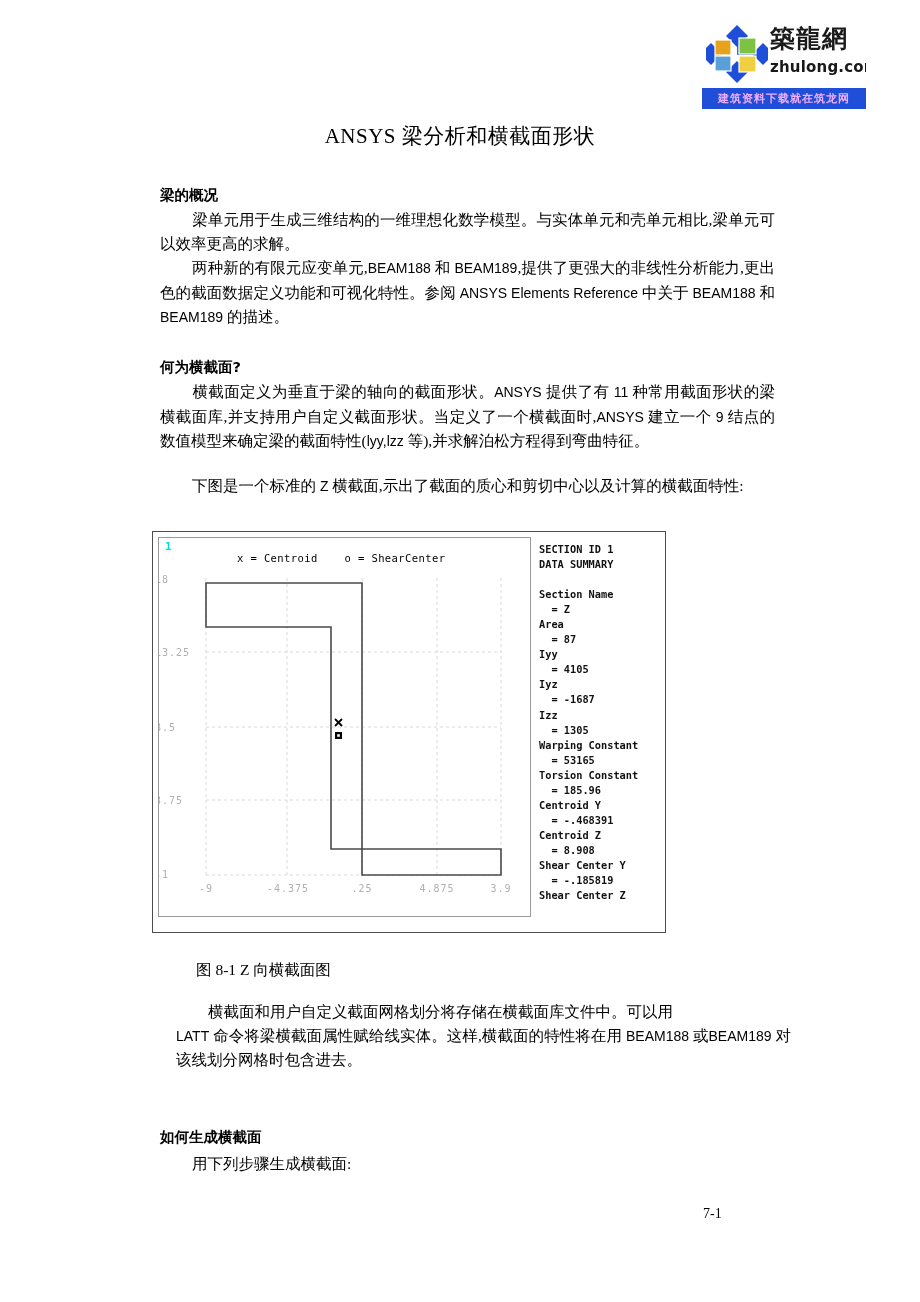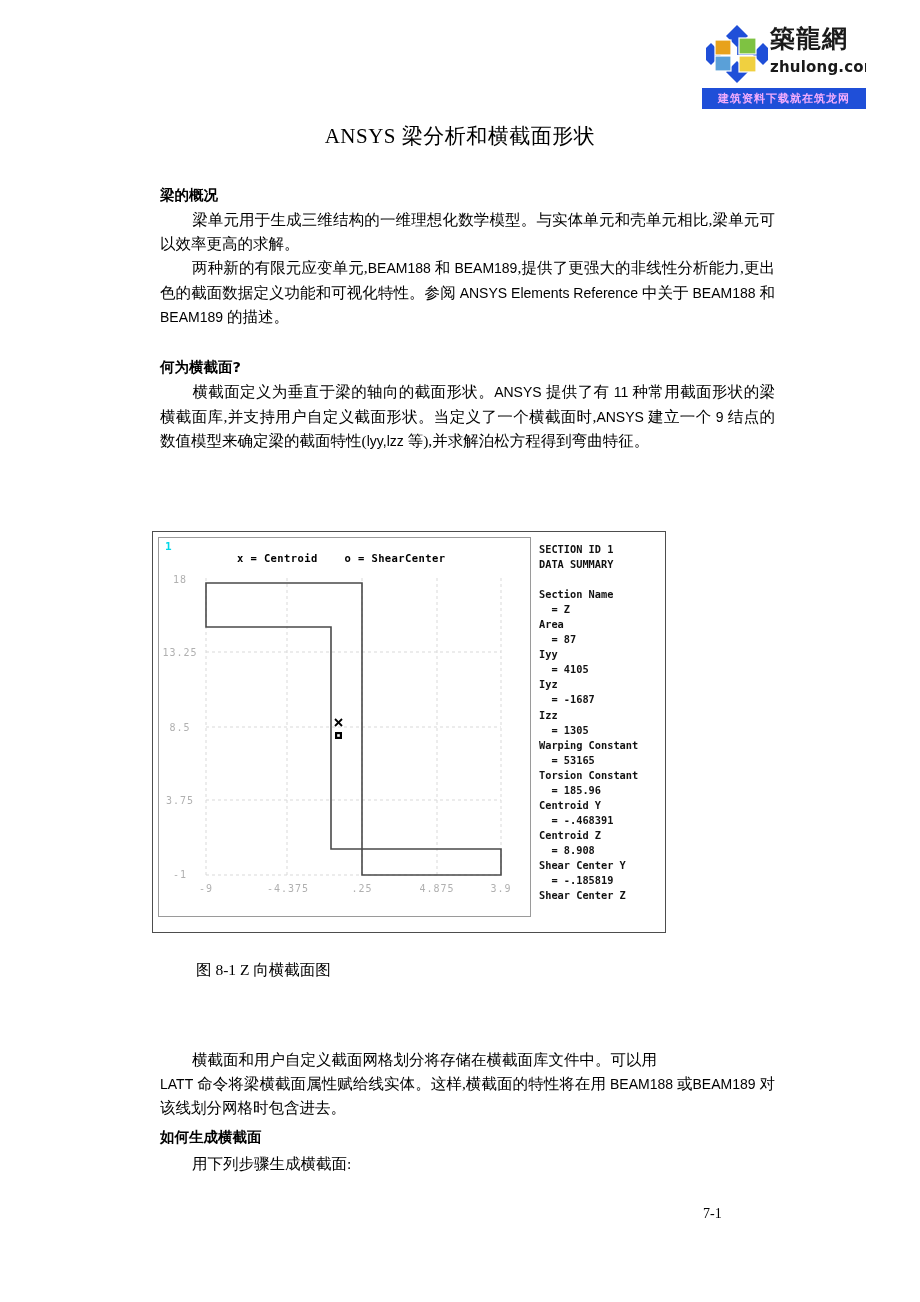--- a/index.html
+++ b/index.html
@@ -30,43 +30,43 @@
   .para .ind{display:inline-block;width:32px;}
   .mono{font-family:Liberation Sans, sans-serif;font-size:14px;}
 
   #sec1-head{top:186px;}
   #sec1-p1{top:208px;}
   #sec1-p2{top:256px;}
   #sec2-head{top:358px;}
   #sec2-p1{top:380px;}
   #sec2-p2{top:474px;}
   #fig-caption{position:absolute;left:196px;top:960px;font-size:15.5px;}
-  #sec3-p1{top:1048px;}
+  #sec3-p1{top:1000px;margin-left:16px;}
   #sec4-head{top:1128px;}
   #sec4-p1{top:1152px;}
   #page-footer{position:absolute;left:703px;top:1206px;font-size:14px;}
 
   
   #figure{position:absolute;left:152px;top:531px;width:514px;height:402px;
     border:1px solid #4d4d4d;background:#ffffff;box-sizing:border-box;}
   #plot-panel{position:absolute;left:5px;top:5px;width:373px;height:380px;
     border:1px solid #9a9a9a;background:#fff;box-sizing:border-box;overflow:hidden;}
   #summary-panel{position:absolute;left:381px;top:5px;width:126px;height:380px;
     background:#fff;box-sizing:border-box;font-weight:bold;}
   #summary-text{font-family:"DejaVu Sans Mono","Liberation Mono",monospace;
     font-size:10.3px;line-height:15.05px;color:#111;white-space:pre;
     padding:5px 0 0 5px;}
   #plot-index{position:absolute;left:6px;top:2px;font-family:"DejaVu Sans Mono",monospace;
     font-size:11px;color:#00d8e8;font-weight:bold;}
   #plot-legend{position:absolute;left:78px;top:14px;
     font-family:"DejaVu Sans Mono","Liberation Mono",monospace;
-    font-size:10.5px;font-weight:bold;color:#000;white-space:pre;letter-spacing:.4px;}
+    font-size:10.5px;font-weight:normal;color:#000;white-space:pre;letter-spacing:.4px;}
   .tick{position:absolute;font-family:"DejaVu Sans Mono","Liberation Mono",monospace;
     font-size:10px;color:#b0b0b0;letter-spacing:1px;}
-  .tick-y{text-align:center;}
+  .tick-y{text-align:left;}
   .tick-x{text-align:center;}
   #plot-svg{position:absolute;left:0;top:0;}
 </style>
 </head>
 <body>
 
 <div class="page">
 
   <div id="logo-block">
     <div class="logo-top">
@@ -102,20 +102,23 @@
   <div class="para" id="sec1-p2">
     <span class="ind"></span><span>两种新的有限元应变单元,</span><span class="mono">BEAM188</span> <span>和</span> <span class="mono">BEAM189</span><span>,提供了更强大的非线性分析能力,更出色的截面数据定义功能和可视化特性。参阅</span> <span class="mono">ANSYS    Elements Reference</span> <span>中关于</span> <span class="mono">BEAM188</span> <span>和</span> <span class="mono">BEAM189</span> <span>的描述。</span>
   </div>
 
   <div class="h2" id="sec2-head">何为横截面?</div>
 
   <div class="para" id="sec2-p1">
     <span class="ind"></span><span>横截面定义为垂直于梁的轴向的截面形状。</span><span class="mono">ANSYS</span> <span>提供了有</span> <span class="mono">11</span> <span>种常用截面形状的梁横截面库,并支持用户自定义截面形状。当定义了一个横截面时,</span><span class="mono">ANSYS</span> <span>建立一个</span> <span class="mono">9</span> <span>结点的数值模型来确定梁的截面特性(</span><span class="mono">lyy,lzz</span> <span>等),并求解泊松方程得到弯曲特征。</span>
   </div>
 
+  <div class="para" id="sec2-p2">
+    <span class="ind"></span><span>下图是一个标准的</span> <span class="mono">Z</span> <span>横截面,示出了截面的质心和剪切中心以及计算的横截面特性:</span>
+  </div>
 
   <div id="figure">
 
     <div id="plot-panel">
 
       <div id="plot-index">1</div>
 
       <div id="plot-legend">x = Centroid    o = ShearCenter</div>
 
       <div class="tick tick-y" style="left:-4px;top:36px;width:50px;">18</div>

